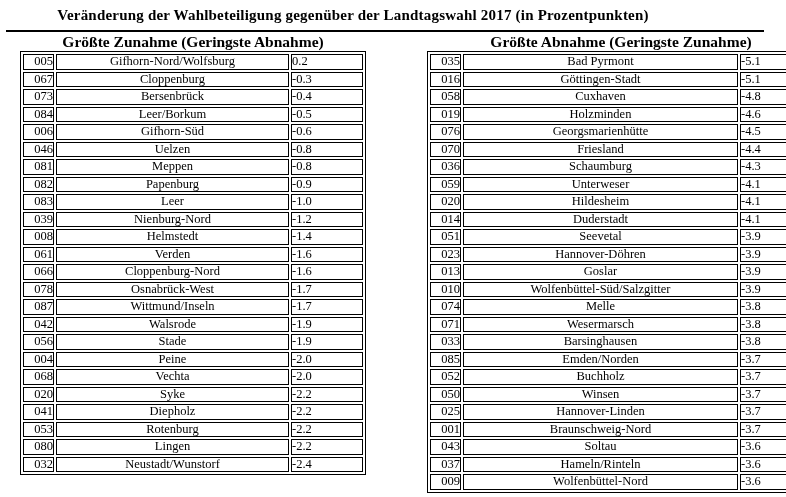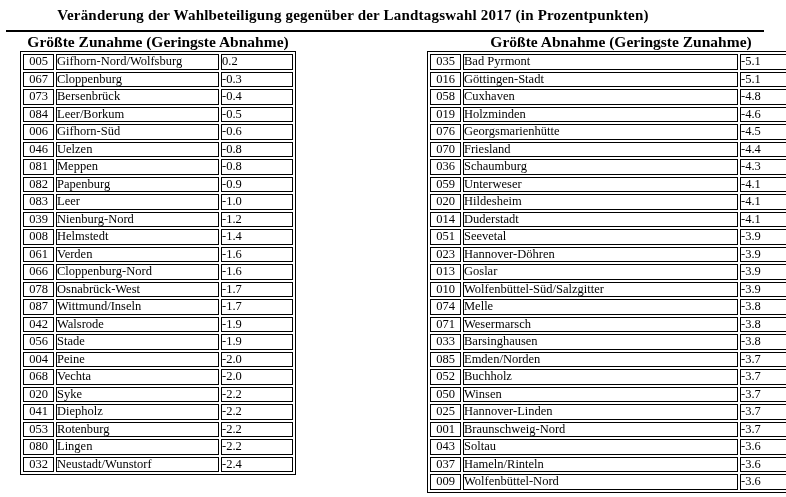--- a/index.html
+++ b/index.html
@@ -12,37 +12,37 @@
   .doc-title {
     position: absolute; top: 7px; left: 0; width: 706px;
     text-align: center; font-weight: bold; font-size: 15px;
     letter-spacing: 0.2px;
   }
   .title-rule {
     position: absolute; top: 30px; left: 6px; width: 758px;
     border-top: 2px solid #000000; height: 0;
   }
   .table-col { position: absolute; top: 33px; }
-  .col-left  { left: 20px;  width: 276px; }
+  .col-left  { left: 20px;  width: 346px; }
   .col-right { left: 427px; width: 388px; }
   .tbl-header {
     text-align: center; font-weight: bold; font-size: 15.5px;
     height: 18px; line-height: 18px; margin-bottom: 0;
   }
   table.data-table {
     border-collapse: separate; border-spacing: 2px;
     border: 1px solid #000000; width: 100%; table-layout: fixed;
   }
   table.data-table td {
     border: 1px solid #000000; font-size: 12.5px;
     height: 13px; line-height: 13.5px; padding: 0;
     overflow: hidden; white-space: nowrap;
   }
-  td.col-code  { width: 31px; text-align: center; }
-  td.col-name  { text-align: left; padding-left: 4px; }
+  td.col-code  { width: 31px; text-align: right; }
+  td.col-name  { text-align: center; padding-left: 4px; }
   td.col-value { width: 72px; }
 </style>
 </head>
 <body>
 
 <div class="doc-title">Veränderung der Wahlbeteiligung gegenüber der Landtagswahl 2017 (in Prozentpunkten)</div>
 <div class="title-rule"></div>
 
 <div class="table-col col-left">
   <div class="tbl-header">Größte Zunahme (Geringste Abnahme)</div>

